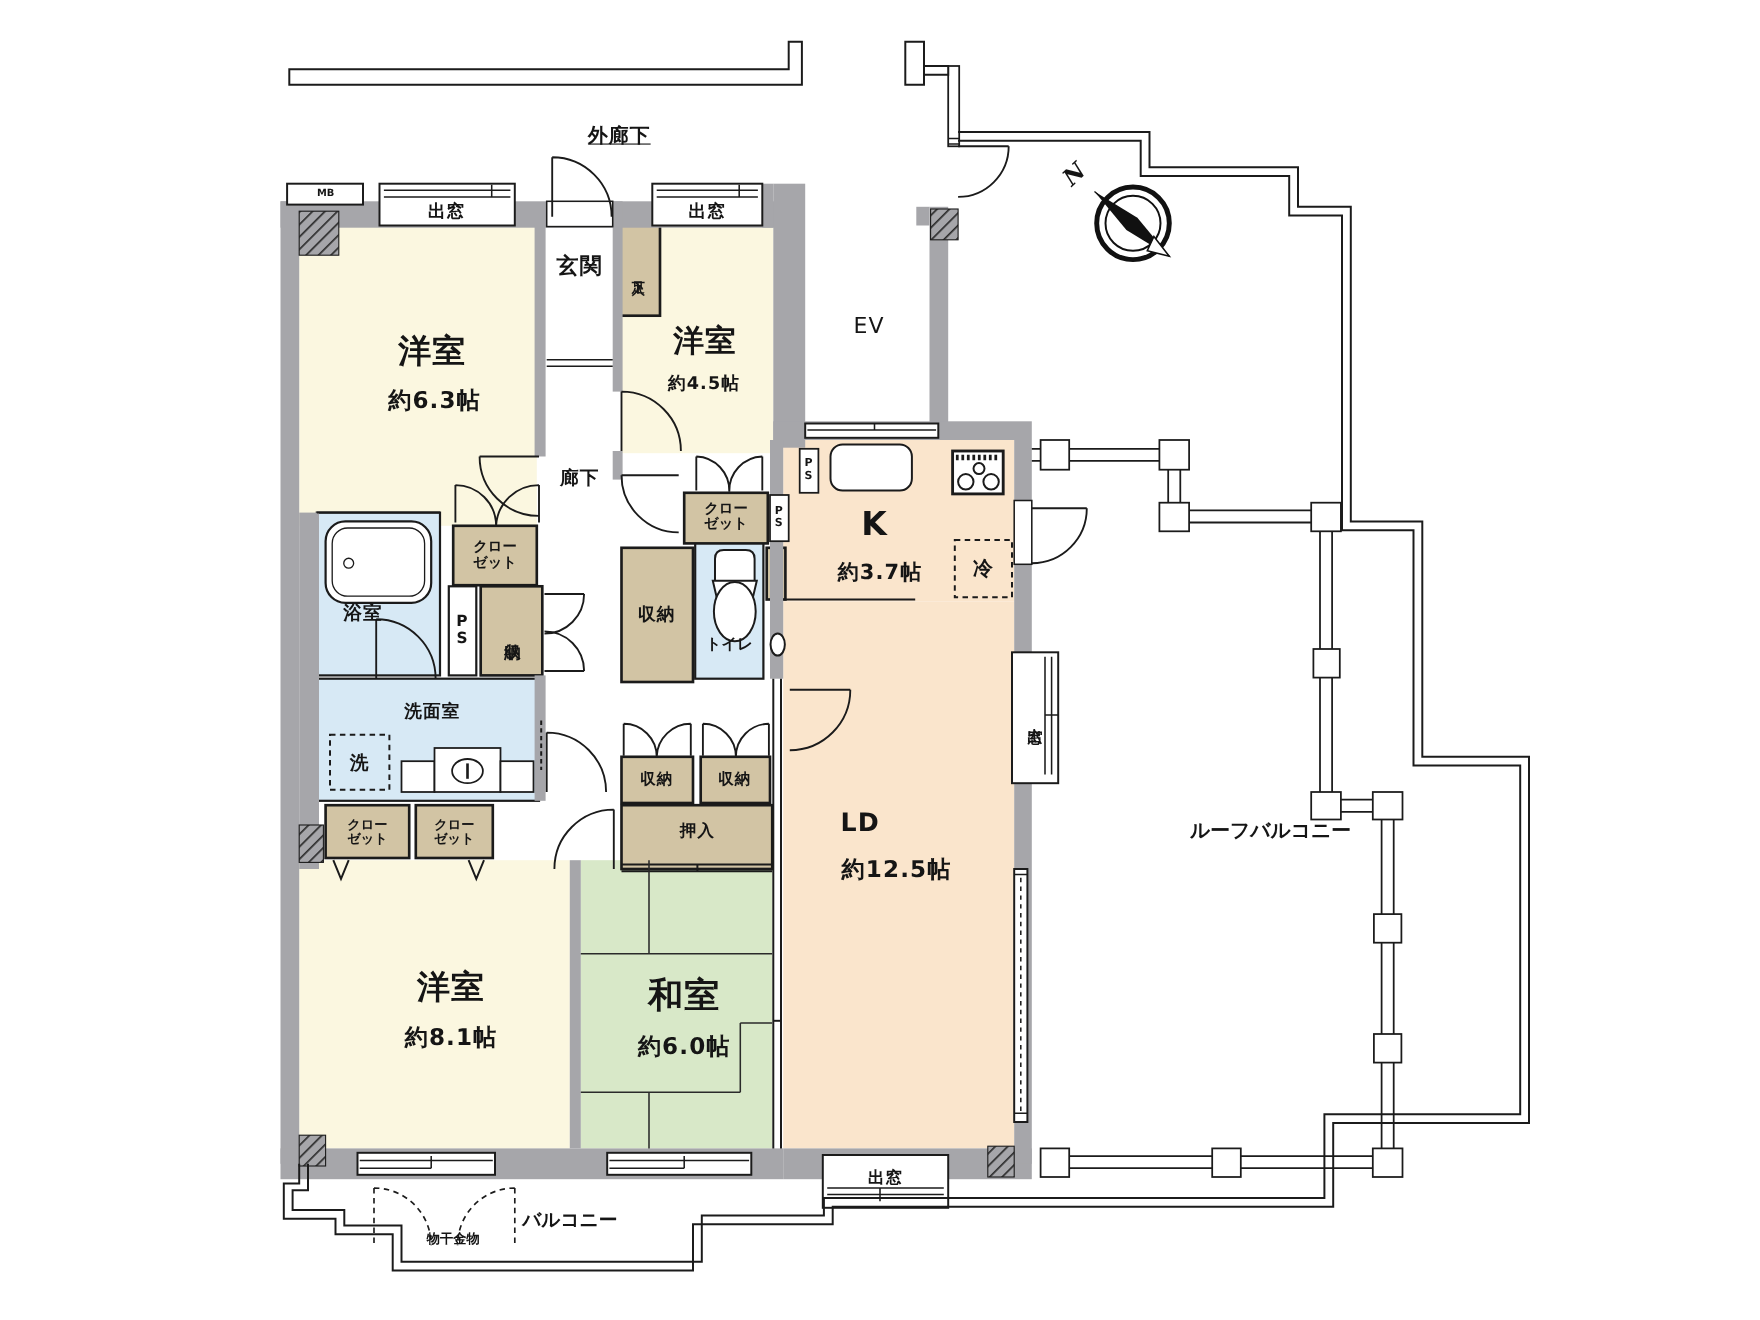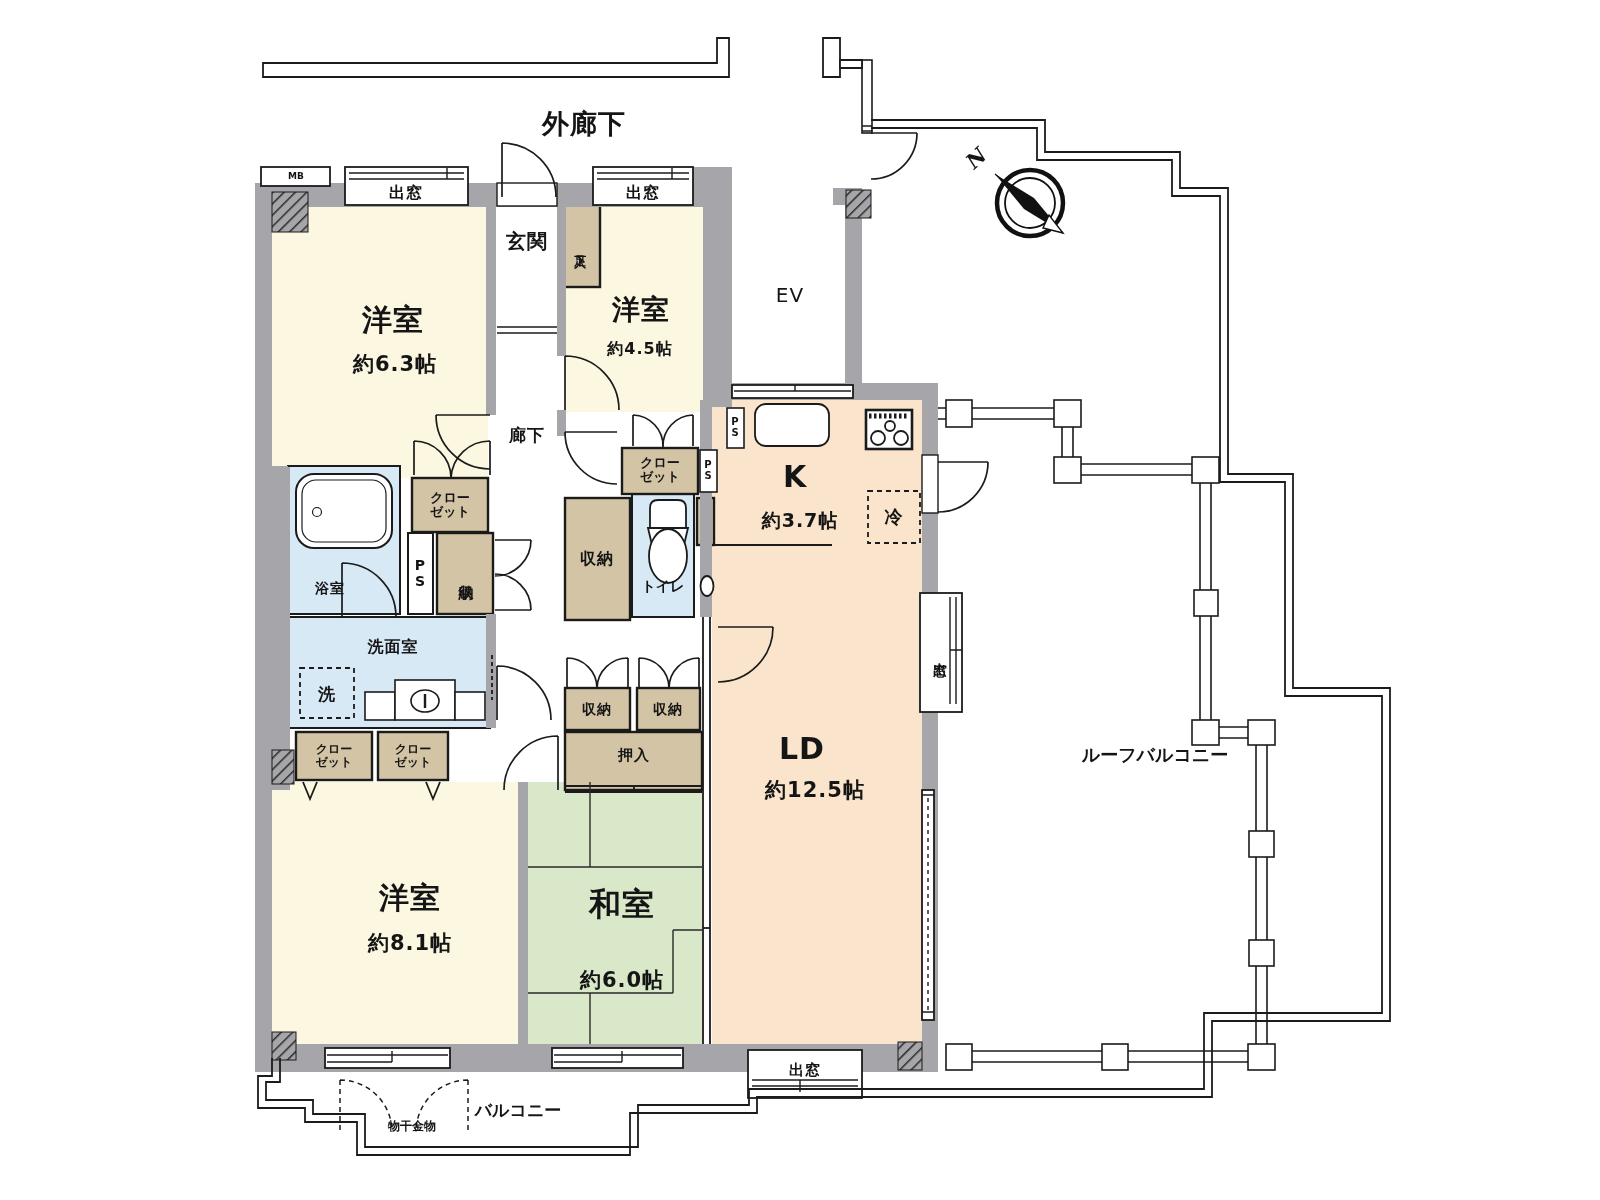--- a/index.html
+++ b/index.html
@@ -222,61 +222,61 @@
 
   <g>
     <circle cx="1030" cy="203" r="33" fill="none" stroke="#111" stroke-width="4.5"></circle>
     <circle cx="1030" cy="203" r="25" fill="none" stroke="#111" stroke-width="1.8"></circle>
     <line x1="995" y1="174" x2="1063" y2="233" stroke="#111" stroke-width="1.2"></line>
     <polygon points="995,174 1034,198 1063,233 1024,209" fill="#111"></polygon>
     <polygon points="1063,233 1043,228 1049,215" fill="#ffffff" stroke="#111" stroke-width="1.4"></polygon>
   </g>
 </svg>
 
-<div class="lbl" style="left:584px;top:124px;font-size:27px;">外廊下</div>
+<div class="lbl" style="left:563px;top:124px;font-size:18px;text-decoration:underline;">外廊下</div>
 <div class="lbl" style="left:296px;top:177px;font-size:9px;letter-spacing:0;">MB</div>
 <div class="lbl" style="left:406px;top:193px;font-size:16px;">出窓</div>
 <div class="lbl" style="left:643px;top:193px;font-size:16px;">出窓</div>
 <div class="lbl" style="left:527px;top:242px;font-size:20px;">玄関</div>
 <div class="lbl v" style="left:580px;top:246px;font-size:12px;">下足入</div>
 <div class="lbl" style="left:790px;top:296px;font-size:20px;font-weight:500;">EV</div>
 
 <div class="lbl big" style="left:393px;top:320px;font-size:30px;">洋室</div>
 <div class="lbl big" style="left:395px;top:364px;font-size:21px;">約6.3帖</div>
 <div class="lbl big" style="left:641px;top:310px;font-size:28px;">洋室</div>
 <div class="lbl big" style="left:640px;top:349px;font-size:16px;">約4.5帖</div>
 
 <div class="lbl" style="left:527px;top:394px;font-size:17px;margin-top:41px;">廊下</div>
 <div class="lbl wrap2" style="left:450px;top:505px;font-size:13px;">クローゼット</div>
 <div class="lbl wrap2" style="left:660px;top:470px;font-size:13px;">クローゼット</div>
 <div class="lbl ps" style="left:420px;top:573px;font-size:14px;">PS</div>
 <div class="lbl pss" style="left:708px;top:470px;font-size:10px;">PS</div>
 <div class="lbl pss" style="left:735px;top:427px;font-size:10px;">PS</div>
-<div class="lbl" style="left:330px;top:588px;font-size:14px;">浴室</div>
+<div class="lbl" style="left:330px;top:558px;font-size:17px;">浴室</div>
 <div class="lbl v" style="left:465px;top:573px;font-size:15px;">収納</div>
 <div class="lbl" style="left:597px;top:559px;font-size:16px;">収納</div>
 <div class="lbl" style="left:663px;top:586px;font-size:14px;letter-spacing:0;">トイレ</div>
 
 <div class="lbl big" style="left:795px;top:477px;font-size:30px;">K</div>
 <div class="lbl big" style="left:800px;top:520px;font-size:19px;">約3.7帖</div>
 <div class="lbl" style="left:894px;top:517px;font-size:18px;">冷</div>
 
 <div class="lbl" style="left:393px;top:647px;font-size:16px;text-align:right;">洗面室</div>
 <div class="lbl" style="left:327px;top:694px;font-size:17px;">洗</div>
 <div class="lbl" style="left:597px;top:709px;font-size:14px;">収納</div>
 <div class="lbl" style="left:668px;top:709px;font-size:14px;">収納</div>
 <div class="lbl" style="left:634px;top:745px;font-size:15px;margin-top:11px;">押入</div>
 <div class="lbl wrap2s" style="left:334px;top:756px;font-size:12px;">クローゼット</div>
 <div class="lbl wrap2s" style="left:413px;top:756px;font-size:12px;">クローゼット</div>
 
 <div class="lbl big" style="left:410px;top:898px;font-size:30px;">洋室</div>
 <div class="lbl big" style="left:410px;top:943px;font-size:21px;">約8.1帖</div>
 <div class="lbl big" style="left:622px;top:905px;font-size:32px;">和室</div>
-<div class="lbl big" style="left:622px;top:980px;font-size:21px;">約6.0帖</div>
-<div class="lbl big" style="left:802px;top:749px;font-size:30px;">LD</div>
+<div class="lbl big" style="left:622px;top:951px;font-size:21px;">約6.0帖</div>
+<div class="lbl big" style="left:782px;top:749px;font-size:23px;">LD</div>
 <div class="lbl big" style="left:815px;top:790px;font-size:21px;">約12.5帖</div>
 
 <div class="lbl v" style="left:940px;top:651px;font-size:14px;">出窓</div>
 <div class="lbl" style="left:805px;top:1071px;font-size:15px;">出窓</div>
 <div class="lbl" style="left:518px;top:1110px;font-size:17px;letter-spacing:0;">バルコニー</div>
 <div class="lbl" style="left:412px;top:1126px;font-size:12px;letter-spacing:0;">物干金物</div>
 <div class="lbl" style="left:1155px;top:755px;font-size:18px;letter-spacing:0;">ルーフバルコニー</div>
 <div class="lbl north" style="left:977px;top:158px;font-size:21px;">N</div>
 
 </div>

